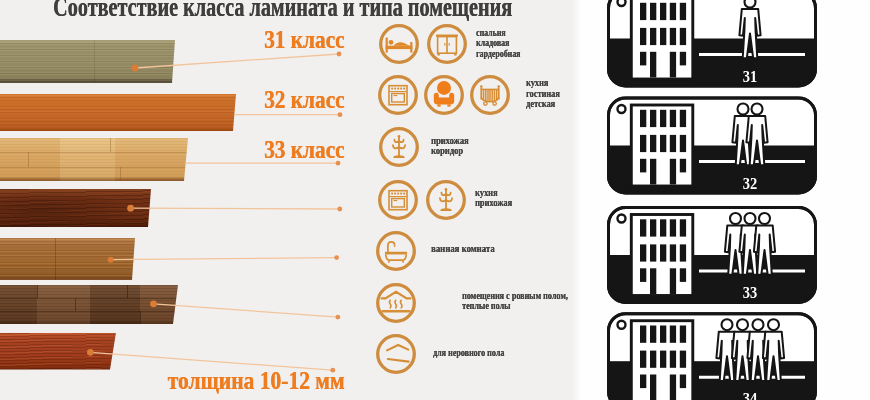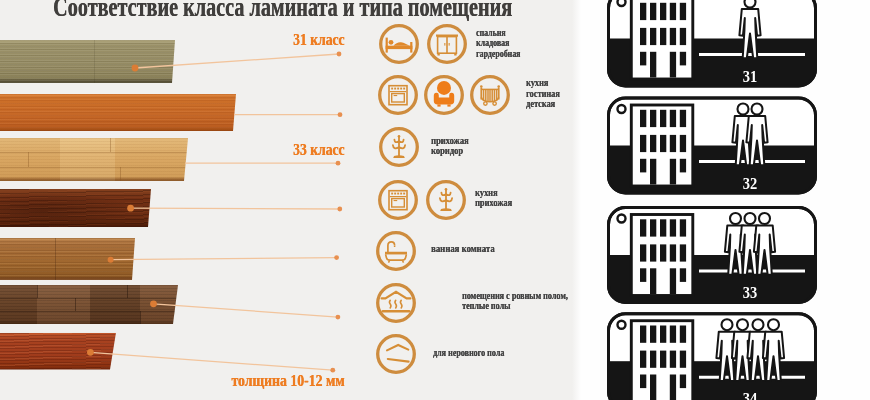--- a/index.html
+++ b/index.html
@@ -1,18 +1,18 @@
 <!DOCTYPE html>
 <html><head><meta charset="utf-8">
 <style>
 html,body{margin:0;padding:0;}
 #c{position:relative;width:870px;height:400px;overflow:hidden;background:#f1f0ee;font-family:Liberation Serif, serif;}
 .abs{position:absolute;}
 .plank{position:absolute;left:0;filter:drop-shadow(3px 4px 3px rgba(90,80,70,.45));}
-.lbl{position:absolute;right:526px;white-space:nowrap;font-weight:bold;font-size:16px;line-height:20px;color:#ee7d22;}
+.lbl{position:absolute;right:526px;white-space:nowrap;font-weight:bold;font-size:25px;line-height:20px;color:#ee7d22;}
 .lbl span{display:inline-block;transform-origin:100% 50%;text-shadow:0.5px 0 0 currentColor;}
 .desc{position:absolute;font-weight:bold;font-size:10px;line-height:10.5px;color:#454545;white-space:nowrap;transform-origin:0 0;text-shadow:0.3px 0 0 currentColor;}
 </style></head>
 <body>
 <div id="c">
 
 <div class="abs" style="left:572px;top:0;width:298px;height:400px;background:linear-gradient(90deg,rgba(254,254,254,0) 0,#fefefe 9px);"></div>
 
 <div class="abs" style="left:53px;top:-6.5px;font-size:27px;line-height:27px;font-weight:bold;color:#403e3c;white-space:nowrap;text-shadow:0.5px 0 0 #403e3c;"><span style="display:inline-block;transform:scaleX(0.748);transform-origin:0 50%;">Соответствие класса ламината и типа помещения</span></div>
 
@@ -88,20 +88,21 @@
     <circle cx="135" cy="68" r="3.4"></circle>
         <circle cx="130.6" cy="208.2" r="3.4"></circle>
         <circle cx="110.6" cy="259.7" r="3"></circle>
         <circle cx="153.5" cy="303.8" r="3.4"></circle>
         <circle cx="90.4" cy="352.3" r="3.4"></circle>
   </g>
 </svg>
 
 <div class="lbl" style="top:30px;"><span style="transform:scaleX(0.852);">31 класс</span></div>
 
+<div class="lbl" style="top:90.2px;"><span style="transform:scaleX(0.852);">32 класс</span></div>
 
 <div class="lbl" style="top:140.3px;"><span style="transform:scaleX(0.852);">33 класс</span></div>
 
 
 
 
 <div class="lbl" style="top:347px;margin-top:24px;"><span style="transform:scaleX(0.861);">толщина 10-12 мм</span></div>
 
 <svg class="abs" style="left:377px;top:21.5px;" width="44" height="44" viewBox="0 0 44 44">
   <circle cx="22" cy="22" r="18.3" fill="none" stroke="#ce8c3e" stroke-width="3.3"></circle>

